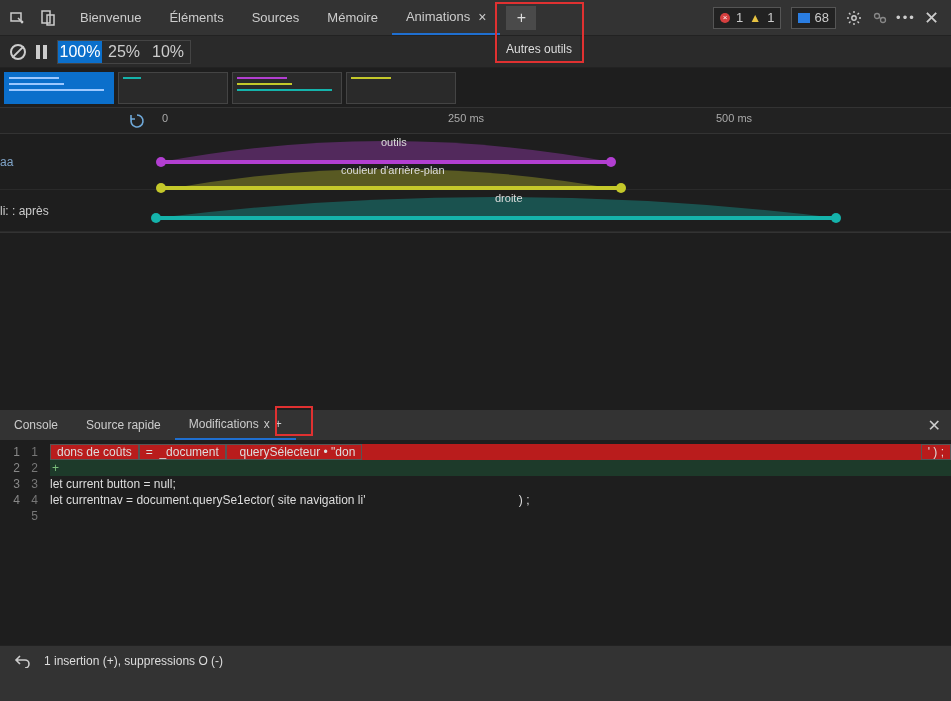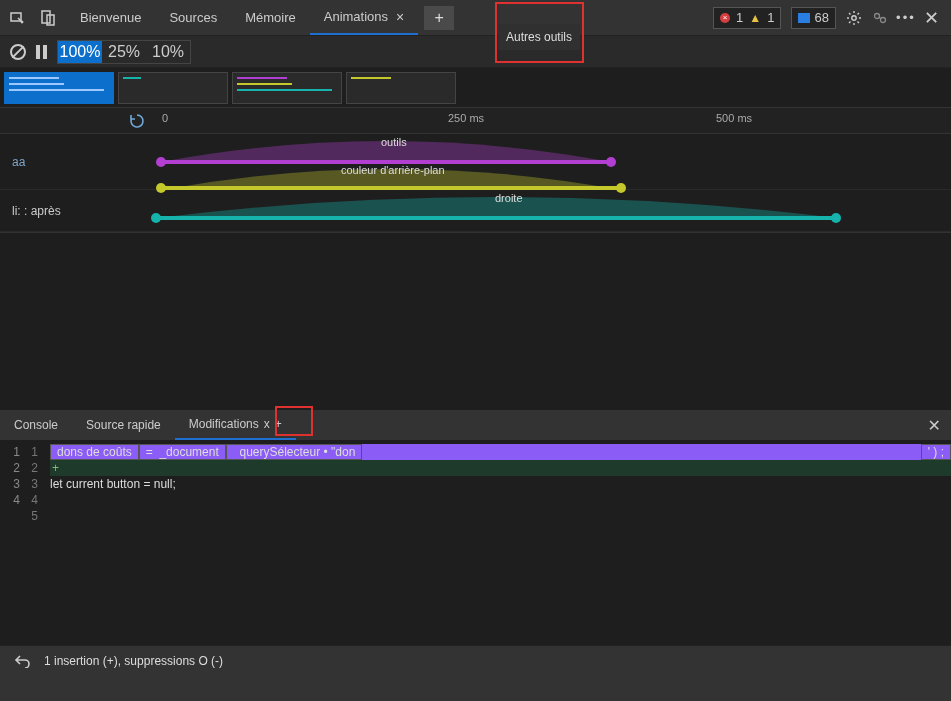--- a/index.html
+++ b/index.html
@@ -19,21 +19,21 @@
 .warn-tri { color:#e8c341; font-size:12px; }
 .info-box { display:flex; align-items:center; gap:4px; border:1px solid #555; height:22px; padding:0 6px; background:#222; }
 .chat-icon { width:12px; height:10px; background:#2a7de1; display:inline-block; }
 .icon { width:16px; height:16px; display:inline-flex; align-items:center; justify-content:center; color:#ccc; cursor:pointer; }
 .icon svg { width:16px; height:16px; fill:#ccc; }
 .top-x { font-size:18px; color:#ccc; cursor:pointer; }
 
 
 .redbox { position:absolute; border:2px solid #e03131; z-index:90; }
 
-.tooltip { position:absolute; left:498px; top:24px; width:82px; height:26px; background:#303030; color:#ddd; display:flex; align-items:center; justify-content:center; font-size:12px; }
+.tooltip { position:absolute; left:498px; top:36px; width:82px; height:26px; background:#303030; color:#ddd; display:flex; align-items:center; justify-content:center; font-size:12px; }
 
 
 .animbar { height:32px; background:#2a2a2a; display:flex; align-items:center; padding:0 10px; gap:10px; border-bottom:1px solid #222; }
 .no-sign { width:16px; height:16px; border:2px solid #ccc; border-radius:50%; position:relative; }
 .no-sign::after { content:""; position:absolute; width:2px; height:16px; background:#ccc; transform:rotate(45deg); left:5px; top:-2px; }
 .pause { display:flex; gap:3px; }
 .pause span { width:4px; height:14px; background:#ccc; }
 .speed { display:flex; border:1px solid #444; }
 .speed div { width:44px; height:22px; display:flex; align-items:center; justify-content:center; font-size:16px; cursor:pointer; }
 .speed .sel { background:#0b6fcb; color:#fff; }
@@ -45,21 +45,21 @@
 .thumb .stripe { position:absolute; height:2px; top:4px; }
 
 
 .ruler { height:26px; background:#222; position:relative; border-bottom:1px solid #333; }
 .ruler .replay { position:absolute; left:128px; top:4px; width:18px; height:18px; }
 .ruler .tick { position:absolute; top:4px; font-size:11px; color:#aaa; }
 
 
 .tracks { background:#1e1e1e; }
 .track { height:38px; display:flex; border-bottom:1px solid #2a2a2a; position:relative; }
-.track .label { width:156px; padding-left:12px; display:flex; align-items:center; color:#7fa3c7; font-size:12px; }
+.track .label { width:156px; padding-left:0; display:flex; align-items:center; color:#7fa3c7; font-size:12px; }
 .track.li .label { color:#ccc; }
 .track .lane { flex:1; position:relative; }
 .bar { position:absolute; top:16px; height:4px; border-radius:2px; }
 .bar .dot { position:absolute; width:10px; height:10px; border-radius:50%; top:-3px; }
 .bar .dot.l { left:-5px; } .bar .dot.r { right:-5px; }
 .curve { position:absolute; top:0; height:28px; opacity:.35; }
 .trackname { position:absolute; top:2px; font-size:11px; color:#ddd; }
 
 
 .empty { height:178px; background:#1e1e1e; border-top:1px solid #333; }
@@ -73,21 +73,21 @@
 .lower-body { display:flex; height:205px; background:#1e1e1e; }
 .file-tree { width:206px; background:#252525; border-right:1px solid #333; }
 .file-item { height:22px; display:flex; align-items:center; gap:6px; padding-left:10px; background:#3a3a3a; font-size:12px; cursor:pointer; }
 .file-icon { width:12px; height:14px; background:#ddd; display:inline-block; }
 
 .code { flex:1; display:flex; font-family:Consolas,monospace; font-size:12px; }
 .gut { width:24px; background:#1e1e1e; color:#888; text-align:right; padding:4px 4px 0 0; line-height:16px; }
 .gut2 { width:18px; background:#1e1e1e; color:#777; text-align:right; padding:4px 4px 0 0; line-height:16px; }
 .src { flex:1; padding:4px 0 0 8px; line-height:16px; color:#ddd; position:relative; }
 .line { white-space:pre; }
-.line1 { background:#8b5cf6; display:flex; }
+.line1 { background:#b91c1c; display:flex; }
 .l1seg { border:1px solid #555; padding:0 6px; height:16px; display:inline-flex; align-items:center; }
 .addrow { background:#1d3a2a; color:#7bbf7b; padding-left:2px; }
 
 .status { height:30px; background:#333; display:flex; align-items:center; padding-left:14px; gap:12px; font-size:12px; color:#ddd; border-top:1px solid #222; }
 .undo { width:18px; height:14px; }
 
 .right-edge-marker { position:absolute; right:0; top:110px; width:0; height:0; border-top:6px solid transparent; border-bottom:6px solid transparent; border-right:8px solid #17c4b8; }
 </style>
 </head>
 <body>
@@ -103,20 +103,23 @@
     <span class="icon">
         <svg viewBox="0 0 16 16">
           <rect x="2" y="1" width="8" height="12" fill="none" stroke="#ccc" stroke-width="1.5"></rect>
           <rect x="7" y="5" width="7" height="10" fill="none" stroke="#ccc" stroke-width="1.5"></rect>
         </svg>
       </span>
   </div>
   <div class="tabs">
     <div class="tab">
         <span>Bienvenue</span>
+      </div>
+    <div class="tab">
+        <span>Éléments</span>
       </div>
     <div class="tab">
         <span>Sources</span>
       </div>
     <div class="tab">
         <span>Mémoire</span>
       </div>
     <div class="tab active">
         <span>Animations</span>
         <span class="close-x">×</span>
@@ -266,20 +269,21 @@
         <div>3</div>
         <div>4</div>
         <div>5</div>
     </div>
     <div class="src">
       <div class="line line1">
         <span class="l1seg">dons de coûts</span><span class="l1seg">=  _document</span><span class="l1seg" style="flex:0 0 auto;">&nbsp;&nbsp;<span>querySélecteur • "don</span></span><span style="flex:1"></span><span class="l1seg">' ) ;</span>
       </div>
       <div class="line addrow">+</div>
       <div class="line">let current button = null;</div>
+      <div class="line">let currentnav = document.querySe1ector( site navigation li'                                              ) ;</div>
     </div>
   </div>
 </div>
 
 <div class="status">
   <span class="undo"><svg viewBox="0 0 18 14">
         <path d="M6 2L2 6l4 4M2 6h9a4 4 0 0 1 0 8" fill="none" stroke="#ccc" stroke-width="1.6"></path>
       </svg></span>
   <span>1 insertion (+), suppressions O (-)</span>
 </div>

